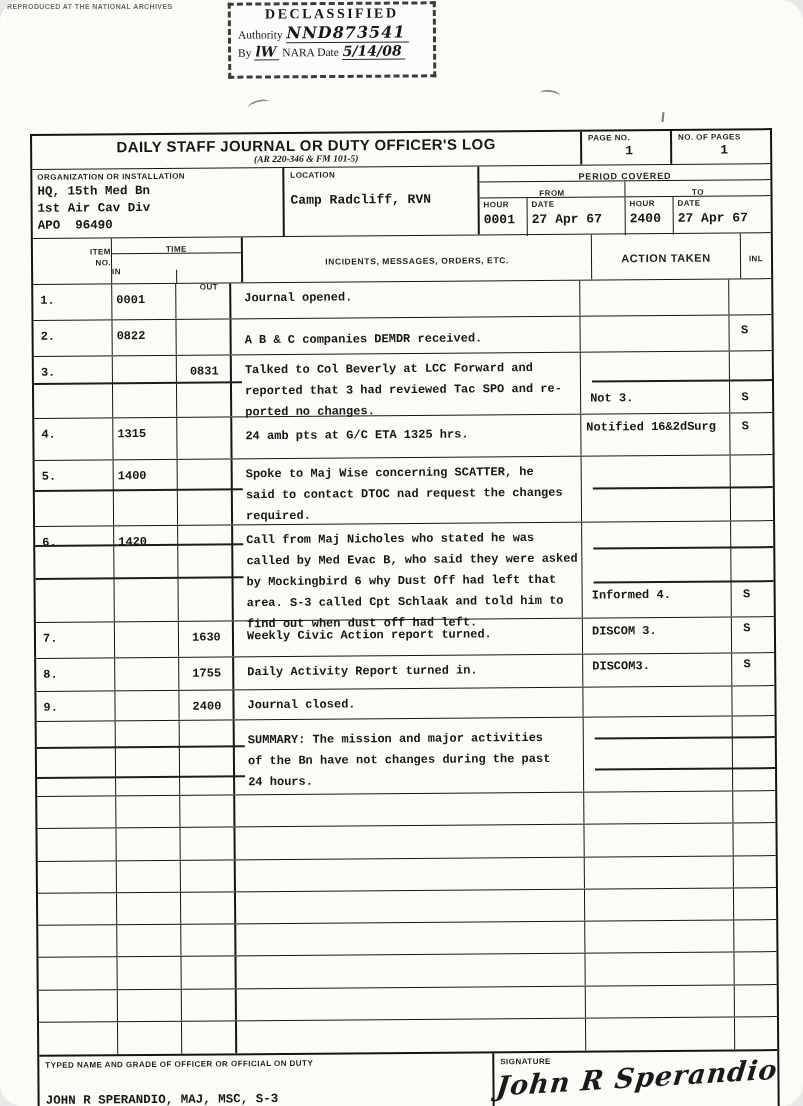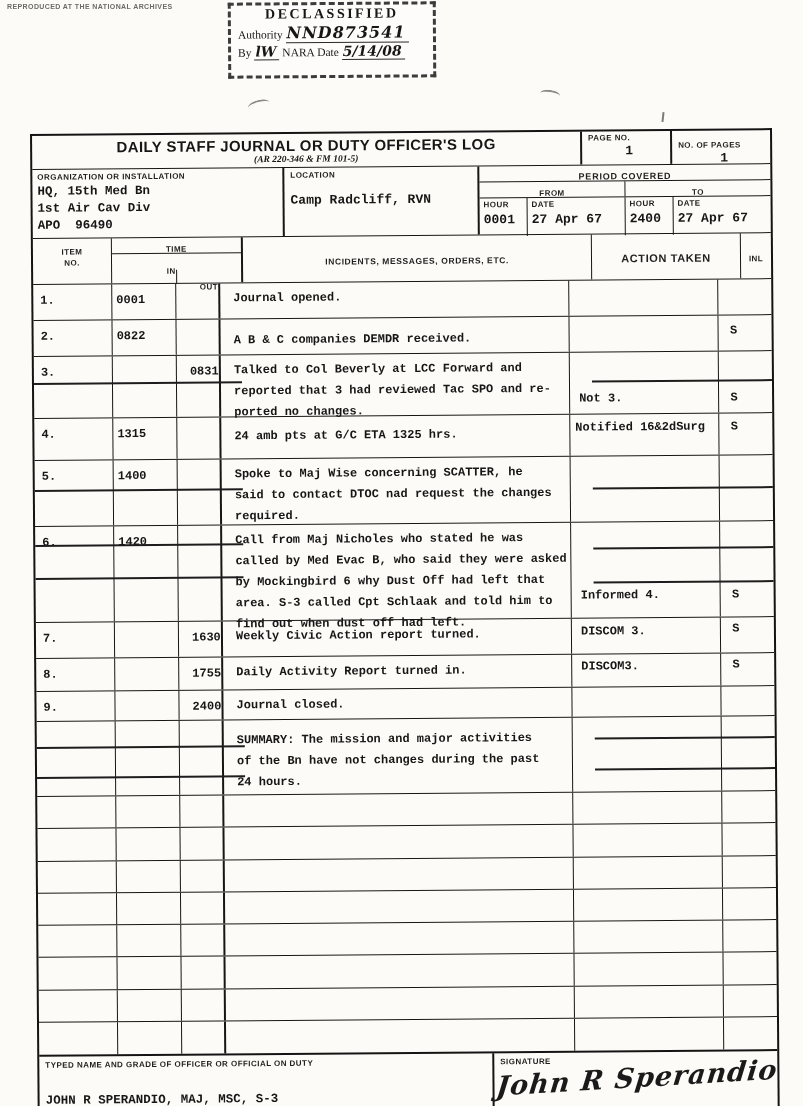--- a/index.html
+++ b/index.html
@@ -1,19 +1,20 @@
 <!DOCTYPE html>
 <html><head>
 <meta charset="utf-8">
 <style>
   html,body{margin:0;padding:0;background:#e8e8e6;}
   .page{
     position:relative;width:803px;height:1106px;margin:0 auto;
     background:#fcfbf7;overflow:hidden;color:#161616;
     font-family:"Liberation Sans",sans-serif;
+    border-radius:22px;
   }
   .archive-note{
     position:absolute;left:7px;top:3px;font-size:7px;letter-spacing:.4px;
     color:#6b6b68;font-weight:700;
   }
   
   .stamp{
     position:absolute;left:228px;top:2px;width:208px;height:76px;
     border:3px dashed #3c3c3c;box-sizing:border-box;padding:1px 7px 2px;
     transform:rotate(-.4deg);background:rgba(255,255,255,.4);
@@ -42,21 +43,21 @@
   .bb{border-bottom:1.5px solid #161616;}
   .bl{border-left:1.5px solid #161616;}
   .bl2{border-left:2px solid #161616;}
   .cell{box-sizing:border-box;position:relative;}
   
   .row-title{height:33px;}
   .title-main{width:548px;text-align:center;padding-top:3px;}
   .form-title{font-size:15px;font-weight:800;letter-spacing:.4px;}
   .form-subtitle{font-family:"Liberation Serif",serif;font-style:italic;font-weight:700;font-size:9.5px;margin-top:0px;}
   .title-page{width:90px;padding:2px 0 0 6px;}
-  .title-pages{width:100px;padding:10px 0 0 6px;}
+  .title-pages{width:100px;padding:2px 0 0 6px;}
   .pgval{text-align:center;margin-top:1px;}
   
   .row-org{height:68px;}
   .org-cell{width:250px;padding:3px 0 0 5px;}
   .org-text{margin-top:2px;font-size:12.5px;line-height:17px;}
   .loc-cell{width:195px;padding:3px 0 0 6px;}
   .loc-text{margin-top:11px;font-size:13px;}
   .period-cell{width:293px;}
   .period-hdr{height:15px;text-align:center;}
   .period-hdr .lbl{font-size:9px;letter-spacing:.8px;line-height:15px;}
@@ -67,38 +68,38 @@
   .f-to{width:147px;}
   .hd-row{height:38px;}
   .hd-cell{padding:2px 17px 0 4px;}
   .hd-h1{width:47px;}
   .hd-d1{width:99px;}
   .hd-h2{width:48px;}
   .hd-d2{width:99px;}
   .hd-val{margin-top:3px;}
   
   .row-cols{height:45px;}
-  .ch-item{width:78px;text-align:center;padding-top:8px;}
+  .ch-item{width:78px;text-align:right;padding-top:8px;}
   .ch-item .lbl{white-space:pre-line;line-height:11px;}
   .ch-time{width:130px;}
   .ch-time-top{height:15px;text-align:center;}
   .ch-time-top .lbl{line-height:15px;}
   .ch-inout{height:30px;}
-  .ch-in{width:64px;text-align:right;padding-top:6px;}
+  .ch-in{width:64px;text-align:left;padding-top:6px;}
   .ch-out{width:66px;text-align:center;padding-top:6px;margin-top:16px;}
   .ch-inc{width:350px;text-align:center;padding-top:14px;}
   .ch-inc .lbl{font-size:8.5px;letter-spacing:.6px;}
   .ch-act{width:149px;text-align:center;padding-top:14px;}
   .ch-act .lbl{font-size:11px;letter-spacing:.6px;}
   .ch-inl{width:31px;text-align:center;padding-top:14px;}
   
   .brow{display:flex;border-bottom:1.5px solid #161616;box-sizing:border-box;}
   .ci{width:78px;padding:5px 0 0 7px;}
   .cin{width:64px;padding:5px 0 0 4px;}
-  .cout{width:43px;padding:5px 0 0 13px;}
+  .cout{width:54px;padding:5px 0 0 13px;}
   .cinc{width:350px;padding:4px 0 0 13px;}
   .cact{width:149px;padding:4px 0 0 9px;}
   .cinl{width:31px;padding:4px 0 0 0;text-align:center;}
   .va-b{display:flex;align-items:flex-end;padding-bottom:5px;padding-top:0;}
   .va-b6{display:flex;align-items:flex-end;padding-bottom:12px;padding-top:0;}
   .cinl.va-b,.cinl.va-b6{justify-content:center;}
   
   .sub{position:absolute;height:1.5px;background:#1d1d1d;}
   
   .row-footer{height:70px;border-top:2px solid #141414;display:flex;box-sizing:border-box;}

